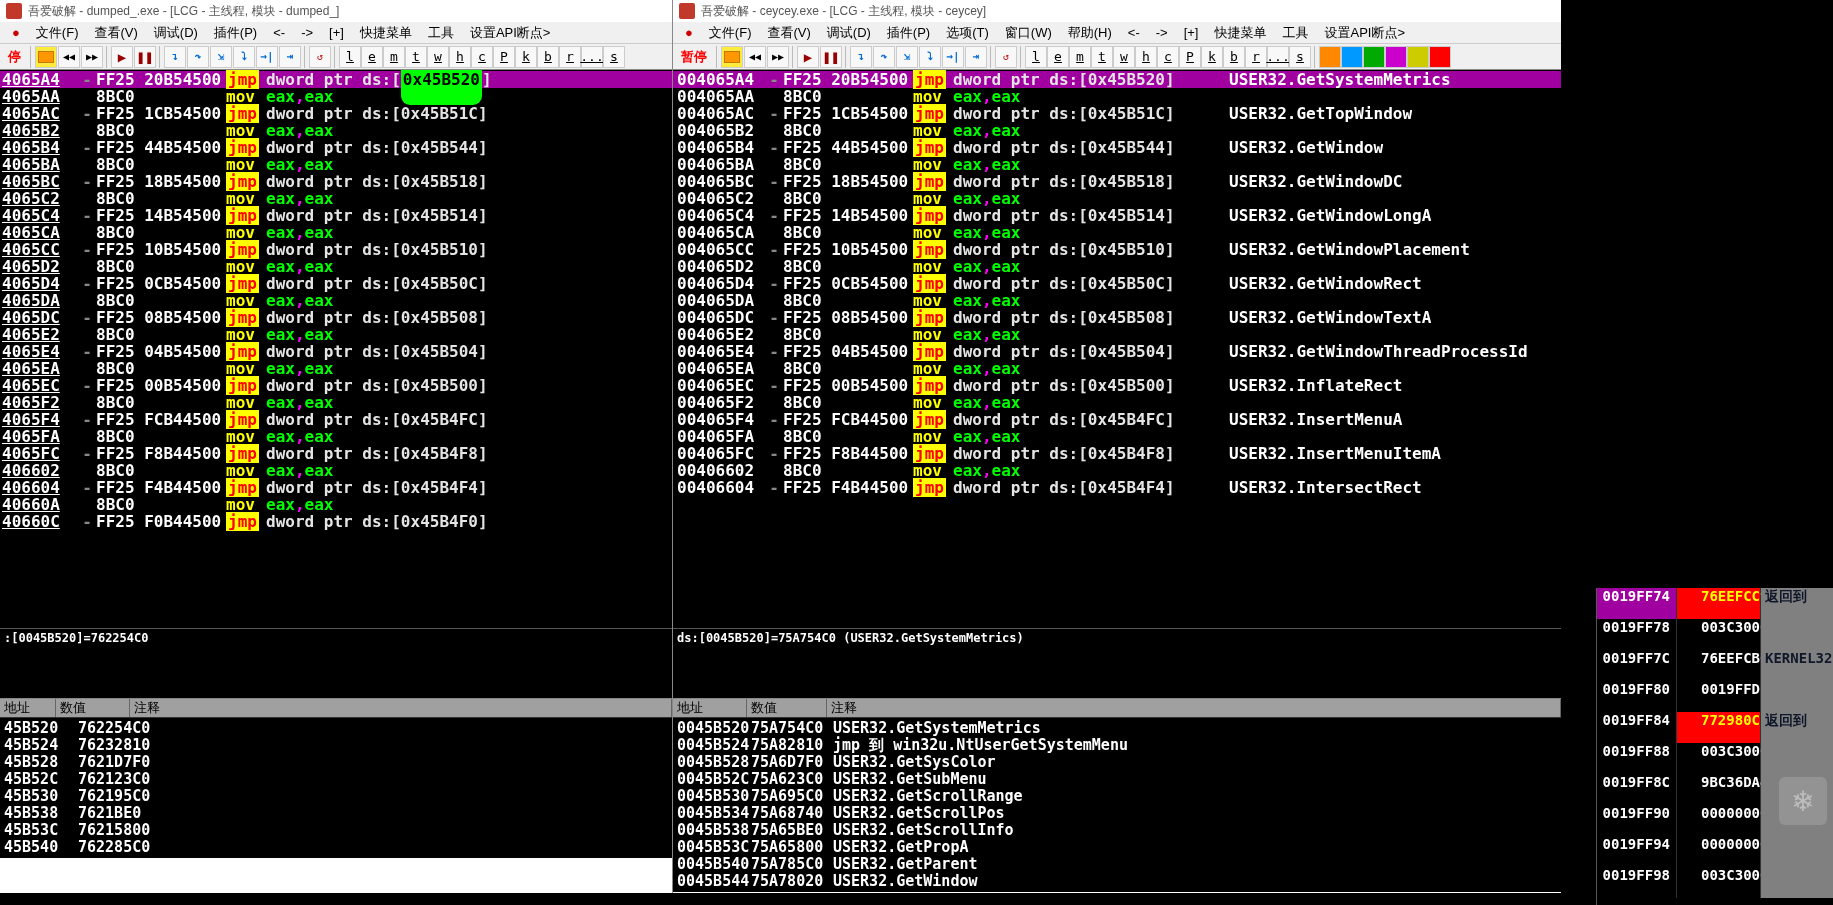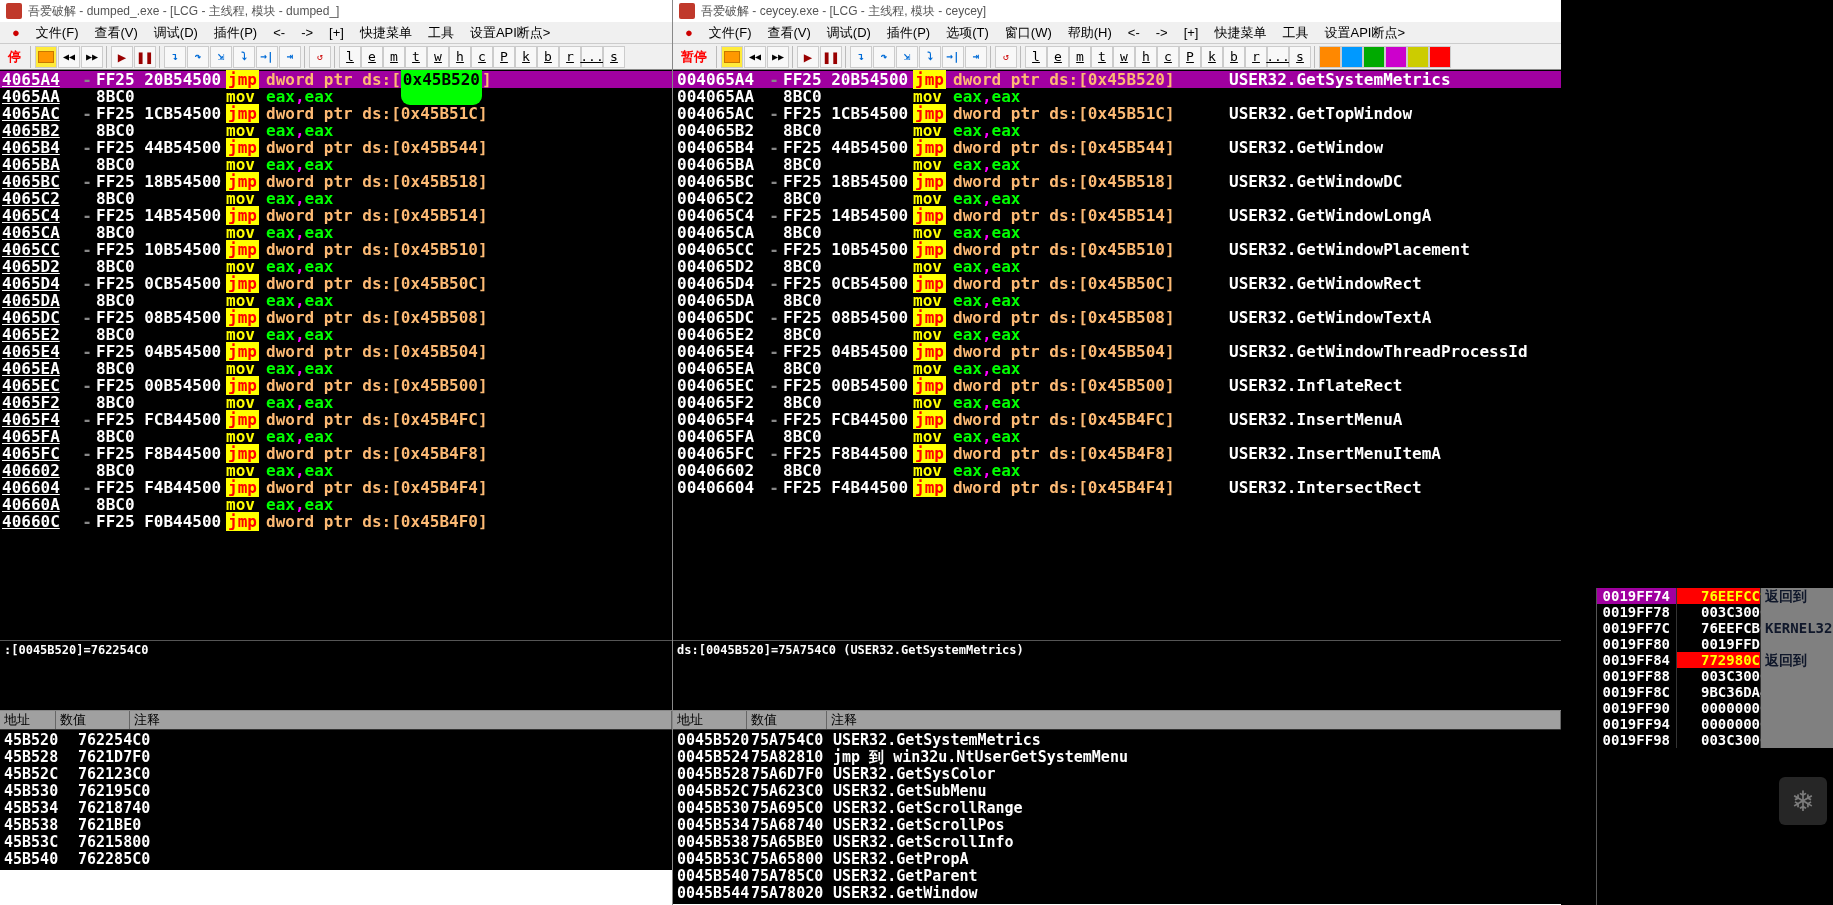--- a/index.html
+++ b/index.html
@@ -1,17 +1,17 @@
 <!DOCTYPE html>
 <html><head>
 <meta charset="utf-8">
 <style>
 * { margin:0; padding:0; box-sizing:border-box; }
 body { font-family:"Microsoft YaHei",sans-serif; font-size:12px; background:#000; overflow:hidden; width:1833px; height:905px; position:relative; }
-.window { position:absolute; top:0; bottom:0; display:flex; flex-direction:column; background:#fff; }
+.window { position:absolute; top:0; bottom:12px; display:flex; flex-direction:column; background:#fff; }
 .w1 { left:0; width:672px; }
 .w2 { left:672px; width:889px; border-left:1px solid #888; }
 .titlebar { height:22px; background:#fff; color:#555; display:flex; align-items:center; padding:0 6px; font-size:12px; gap:6px; }
 .titlebar .ic { width:16px; height:16px; background:#c0392b; border-radius:2px; }
 .menubar { height:22px; background:#f0f0f0; color:#000; display:flex; align-items:center; padding:0 4px; font-size:13px; border-bottom:1px solid #ccc; }
 .menubar span { padding:0 8px; cursor:default; }
 .toolbar { height:26px; background:#f0f0f0; border-bottom:1px solid #888; display:flex; align-items:center; padding:0 2px; gap:1px; }
 .pause-lbl { color:#f00; font-weight:bold; padding:0 6px; font-size:13px; }
 .tbtn { width:22px; height:22px; border:1px solid #ccc; background:#f8f8f8; display:flex; align-items:center; justify-content:center; font-size:11px; font-family:monospace; }
 .tsep { width:2px; height:22px; border-left:1px solid #bbb; margin:0 2px;}
@@ -27,36 +27,36 @@
 .row.hilite { background:#a000a0; }
 .hilite .c-mnem, .hilite .c-bytes, .hilite .c-op3 { color:#fff !important; }
 .c-addr { width:78px; color:#fff; padding-left:2px; flex-shrink:0;text-decoration:underline; }
 .c-addr2 { width:92px; color:#fff; padding-left:4px; flex-shrink:0; }
 .c-dash { width:18px; color:#888; text-align:center; flex-shrink:0; }
 .c-bytes { width:130px; color:#fff; flex-shrink:0; }
 .c-mnem { width:40px; flex-shrink:0; }
 .m-jmp { background:#ff0; color:#f00; padding:0 2px; }
 .m-mov { color:#ff0; }
 .c-op { flex:1; }
-.o-ptr { color:#fdba74; }
+.o-ptr { color:#e5e5e5; }
 .o-reg { color:#0f0; }
 .o-comma { color:#f0f; }
 .hibox { background:#0f0; color:#000; padding:16px 2px;border-radius:9px; }
 .c-cmt { width:340px; color:#fff; padding-left:8px; flex-shrink:0;}
 .info { height:70px; background:#000; color:#fff; font-family:Consolas,monospace; font-weight:bold; font-size:12px; padding:2px 4px; border-top:1px solid #555; }
 .dump-hdr { height:20px; background:#a0a0a0; color:#000; display:flex; font-size:13px; border-top:1px solid #888; border-bottom:1px solid #333;}
 .dump-hdr span { padding:0 4px; border-right:1px solid #666; }
 .dump { background:#000; color:#fff; font-family:Consolas,monospace;font-weight:bold; font-size:15px; line-height:17px; padding:2px 0; }
 .dump .row { padding:0 4px; height:17px;}
 .dc1{width:74px;flex-shrink:0}
 .dc2{width:82px;flex-shrink:0}
 .dc3{flex:1}
 .stack-panel { position:absolute; top:588px; right:0; width:237px;  bottom:0; background:#000; border-left:1px solid #555;}
 .stack-body { background:#000; font-family:Consolas,monospace; font-weight:bold; font-size:14px; line-height:17px; color:#fff;}
-.srow { display:flex; height:16px;border-radius:7px; }
+.srow { display:flex; height:31px;border-radius:7px; }
 .srow.hi .sc1 { background:#a000a0; }
 .sc1{width:80px;text-align:right;padding-right:6px;border-right:1px solid #333;flex-shrink:0}
 .sc2{width:84px;padding-left:24px;border-right:1px solid #333;flex-shrink:0;}
 .sc2.ret{background:#f00;color:#ff0}
 .sc3{flex:1;padding-left:4px;color:#0f172a;background:#808080}
 .corner-ovl{position:absolute;right:6px;bottom:80px;width:48px;height:48px;background:rgba(255,255,255,0.15);border-radius:6px;display:flex;align-items:center;justify-content:center;color:rgba(255,255,255,0.4);font-size:28px}
 .lower{display:flex;height:195px;}
 .lower .dump-wrap{flex:1;display:flex;flex-direction:column;}
 </style>
 </head>
@@ -147,24 +147,24 @@
   <div class="info"><span>:[0045B520]=762254C0</span></div>
   <div class="lower">
     <div class="dump-wrap">
       <div class="dump-hdr">
         <span style="width:56px">地址</span>
         <span style="width:74px">数值</span>
         <span style="flex:1">注释</span>
       </div>
       <div class="dump" id="dump-l">
           <div class="row"><span class="dc1">45B520</span><span class="dc2">762254C0</span><span class="dc3"></span></div>
+          <div class="row"><span class="dc1">45B524</span><span class="dc2">76232810</span><span class="dc3"></span></div>
           <div class="row"><span class="dc1">45B528</span><span class="dc2">7621D7F0</span><span class="dc3"></span></div>
           <div class="row"><span class="dc1">45B52C</span><span class="dc2">762123C0</span><span class="dc3"></span></div>
           <div class="row"><span class="dc1">45B530</span><span class="dc2">762195C0</span><span class="dc3"></span></div>
-          <div class="row"><span class="dc1">45B534</span><span class="dc2">76218740</span><span class="dc3"></span></div>
           <div class="row"><span class="dc1">45B538</span><span class="dc2">7621BE0</span><span class="dc3"></span></div>
           <div class="row"><span class="dc1">45B53C</span><span class="dc2">76215800</span><span class="dc3"></span></div>
           <div class="row"><span class="dc1">45B540</span><span class="dc2">762285C0</span><span class="dc3"></span></div>
         </div>
     </div>
   </div>
 </div>
 
 <div class="window w2">
   <div class="titlebar">

